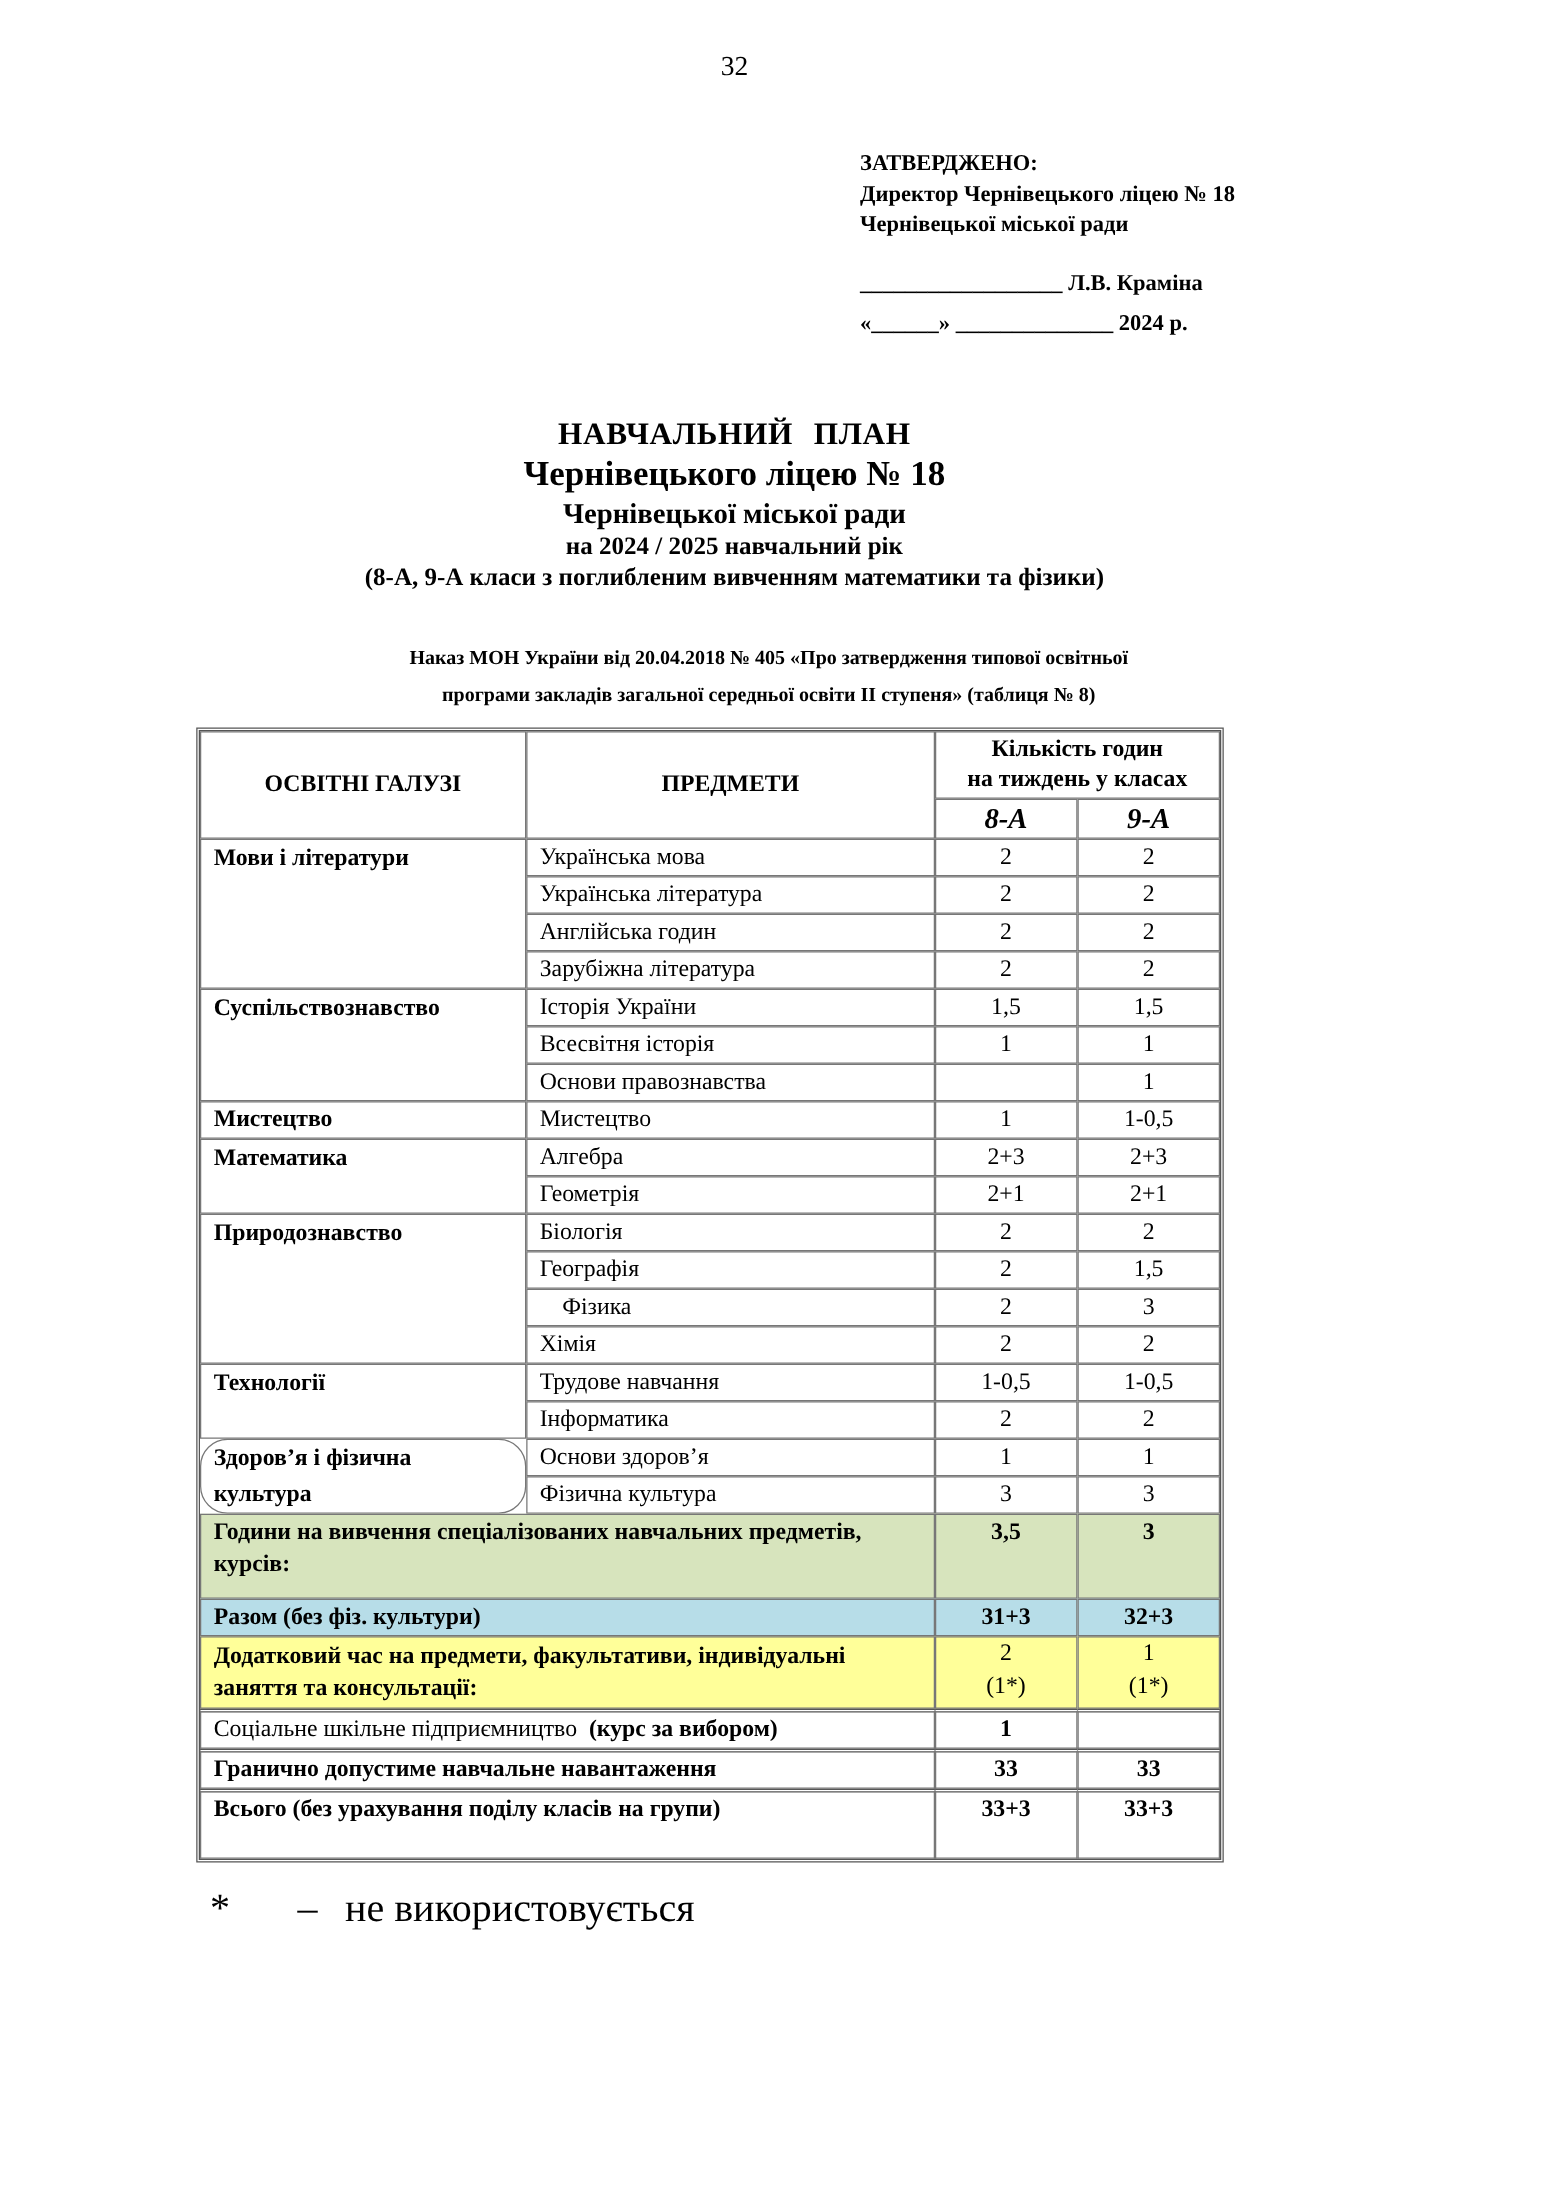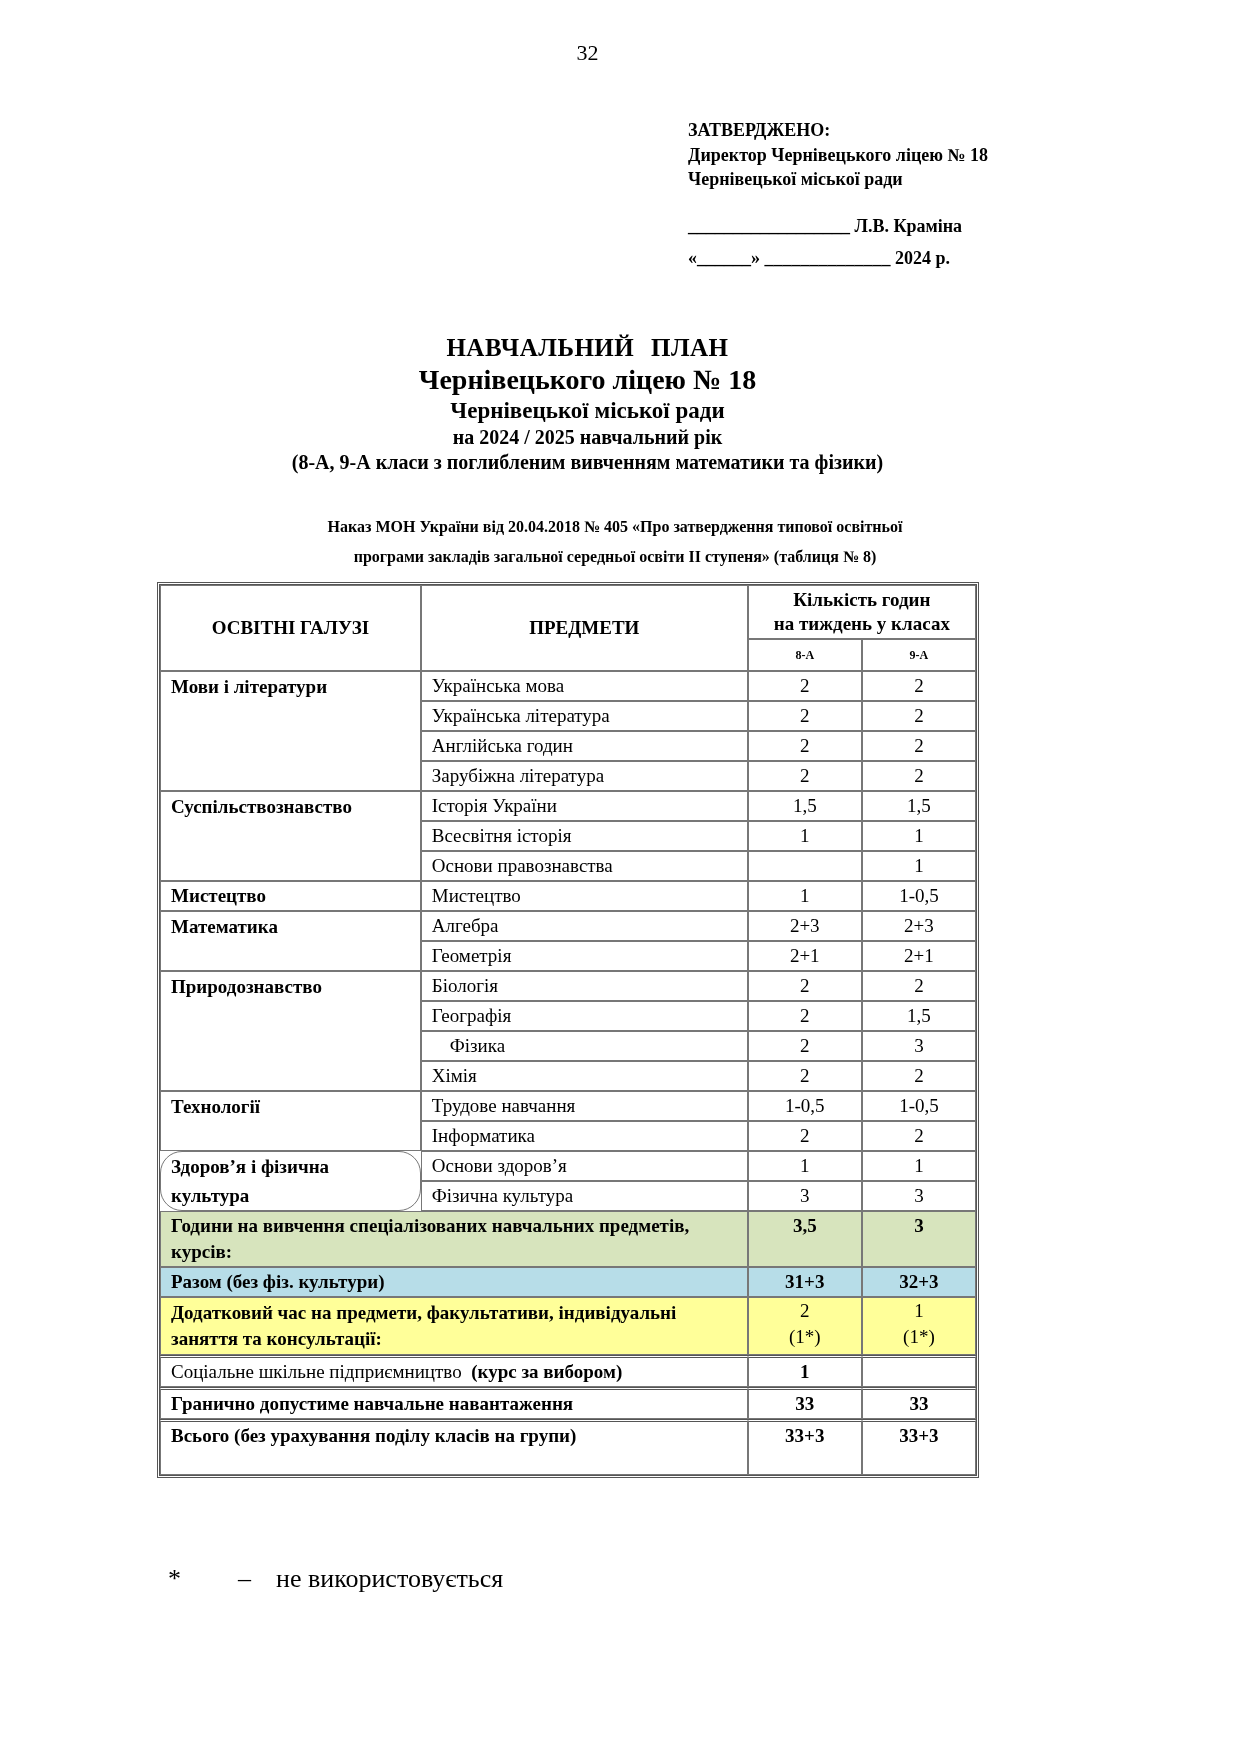--- a/index.html
+++ b/index.html
@@ -21,32 +21,32 @@
   table { border-collapse: separate; border-spacing: 0; width: 822px;
           border: 3px double #555; font-size: 19px; }
   td, th { border: 1px solid #777; padding: 0 10px; vertical-align: top; }
   th { font-weight: bold; text-align: center; vertical-align: middle; }
   .c1 { width: 243px; }
   .c2 { width: 296px; }
   .c3 { width: 96px; text-align: center; }
   .c4 { width: 96px; text-align: center; }
   tbody tr td { height: 28px; line-height: 28px; }
   .hdr-hours { line-height: 24px; padding-top: 2px; padding-bottom: 2px; height: 48px; }
-  .hdr-cls { height: 30px; font-size: 12px; }
+  .hdr-cls { height: 30px; font-size: 23px; font-style: italic; }
   .area { font-weight: bold; }
   .thick-top td { border-top: 3px double #555; }
   .green td { background: #d7e4bd; font-weight: bold; }
-  .green td.lbl { line-height: 26px; padding-top: 1px; padding-bottom: 1px; font-family: Liberation Serif, serif; }
+  .green td.lbl { line-height: 26px; padding-top: 1px; padding-bottom: 13px; font-family: Liberation Serif, serif; }
   .blue td { background: #b7dde8; font-weight: bold; }
   .yellow td { background: #ffff99; }
   .yellow td.lbl { font-weight: bold; line-height: 26px; padding-top: 2px; padding-bottom: 2px; }
   .yellow td.v { line-height: 26px; }
   .bold td { font-weight: bold; }
   .total td { height: 52px; }
-  .note { position: absolute; left: 168px; top: 1564px; font-size: 26px; font-family: "Liberation Serif", serif; }
+  .note { position: absolute; left: 168px; top: 1508px; font-size: 32px; font-family: "Liberation Serif", serif; }
   .note span { display: inline-block; }
   .note .star { width: 70px; }
   .note .dash { width: 38px; }
 </style>
 </head>
 <body>
 
 <div class="page-num">32</div>
 
 <div class="approval">

